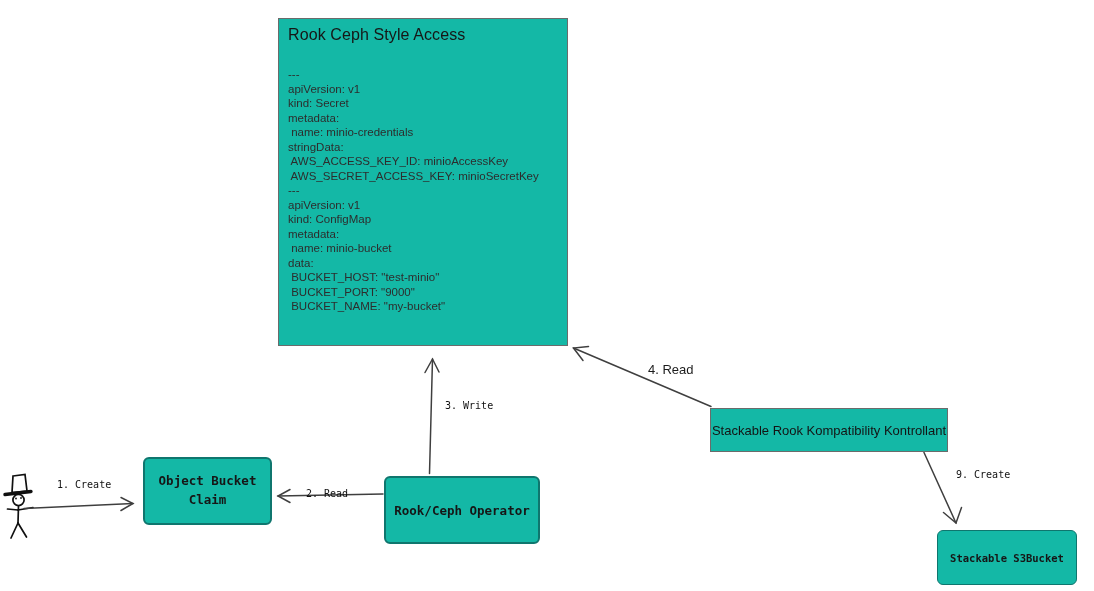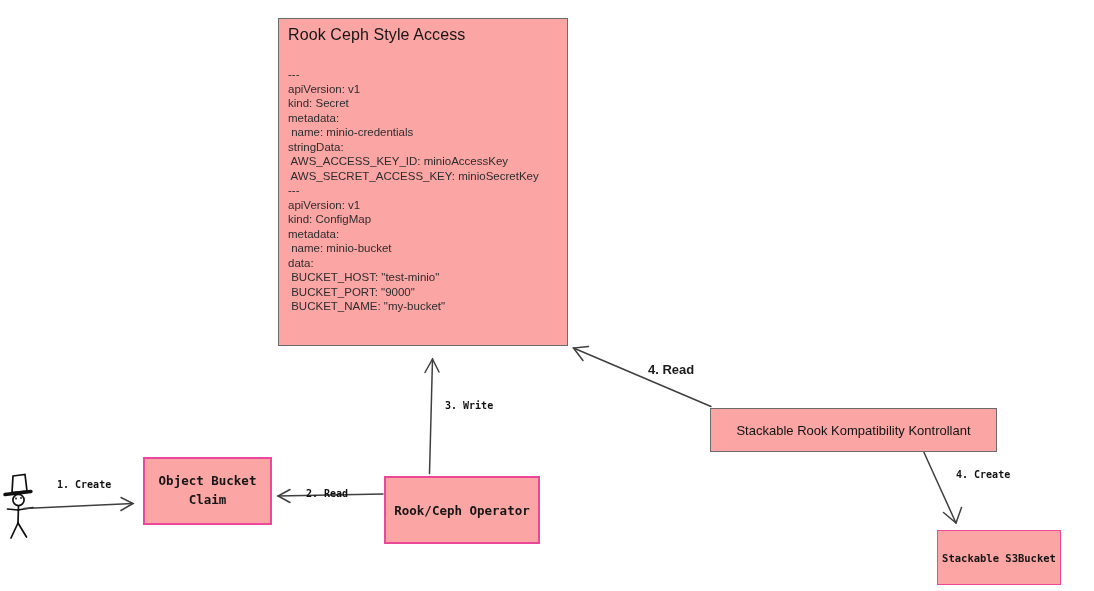--- a/index.html
+++ b/index.html
@@ -5,23 +5,23 @@
   * { margin: 0; padding: 0; box-sizing: border-box; }
   html, body { background: #ffffff; }
   body {
     width: 1094px; height: 591px;
     font-family: "Liberation Sans", sans-serif;
     position: relative; overflow: hidden;
     color: #1f1f1f;
   }
   #canvas { position: absolute; inset: 0; width: 1094px; height: 591px; }
 
-  .box { position: absolute; background: #fca5a5; }
+  .box { position: absolute; background: #14b8a6; }
   .box.clean { border: 1.5px solid #6b6b6b; }
-  .box.sketch { border: 2px solid #ec4899; border-radius: 0; }
+  .box.sketch { border: 2px solid #0f766e; border-radius: 6px; }
 
   
   #main-box { left: 278px; top: 18px; width: 290px; height: 328px; padding: 7px 6px 0 9px; }
   #main-box .title { font-size: 16px; color: #161616; letter-spacing: 0.1px; }
   #main-box pre {
     margin-top: 23px;
     font-family: "Liberation Sans", sans-serif;
     font-size: 11.5px; line-height: 14.5px;
     color: #2d2d2d; white-space: pre;
   }
@@ -29,34 +29,34 @@
   
   .node {
     display: flex; align-items: center; justify-content: center;
     text-align: center;
     font-family: "DejaVu Sans Mono", "Liberation Mono", monospace;
     font-weight: bold; color: #161616;
     white-space: pre-line;
   }
   #obc-box      { left: 143px; top: 457px; width: 129px; height: 68px; font-size: 12.5px; line-height: 1.5; }
   #operator-box { left: 384px; top: 476px; width: 156px; height: 68px; font-size: 12.5px; justify-content: center; }
-  #s3-box       { left: 937px; top: 530px; width: 124px; height: 55px; font-size: 10.5px; border-width: 1.5px; justify-content: center; }
+  #s3-box       { left: 937px; top: 530px; width: 140px; height: 55px; font-size: 10.5px; border-width: 1.5px; justify-content: center; }
 
   
   #kontrollant-box {
-    left: 710px; top: 408px; width: 287px; height: 44px;
+    left: 710px; top: 408px; width: 238px; height: 44px;
     display: flex; align-items: center; justify-content: center;
     font-size: 13px; color: #141414;
   }
 
   
   .arrow-label {
     position: absolute;
     font-family: "DejaVu Sans Mono", "Liberation Mono", monospace;
-    font-size: 10px; color: #111111; white-space: pre; font-weight: bold;
+    font-size: 10px; color: #111111; white-space: pre;
   }
   #label-1 { left: 57px;  top: 479px; text-align: center; }
   #label-2 { left: 306px; top: 472px; margin-top: 16px; }
   #label-3 { left: 437px; top: 400px; margin-left: 8px; }
   #label-4 { left: 648px; top: 362px; font-family: "Liberation Sans", sans-serif; font-size: 13px; color: #1c1c1c; }
   #label-5 { left: 956px; top: 469px; }
 
   svg.overlay { position: absolute; left: 0; top: 0; pointer-events: none; }
   .arrow { stroke: #3f3f3f; stroke-width: 1.5; fill: none; stroke-linecap: round; }
   .figure { stroke: #101010; fill: none; stroke-linecap: round; }
@@ -142,15 +142,15 @@
   </div>
 
   <div class="box sketch node" id="s3-box">
     <span>Stackable S3Bucket</span>
   </div>
 
   <div class="arrow-label" id="label-1">1. Create</div>
   <div class="arrow-label" id="label-2">2. Read</div>
   <div class="arrow-label" id="label-3">3. Write</div>
   <div class="arrow-label" id="label-4">4. Read</div>
-  <div class="arrow-label" id="label-5">4. Create</div>
+  <div class="arrow-label" id="label-5">9. Create</div>
 
 </div>
 
 </body></html>

